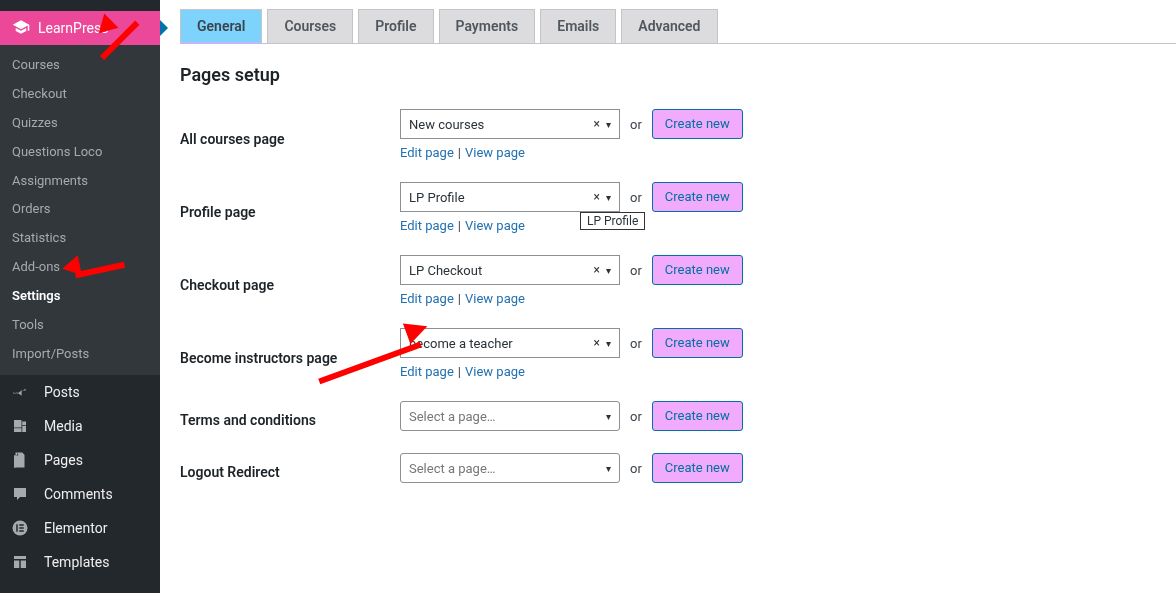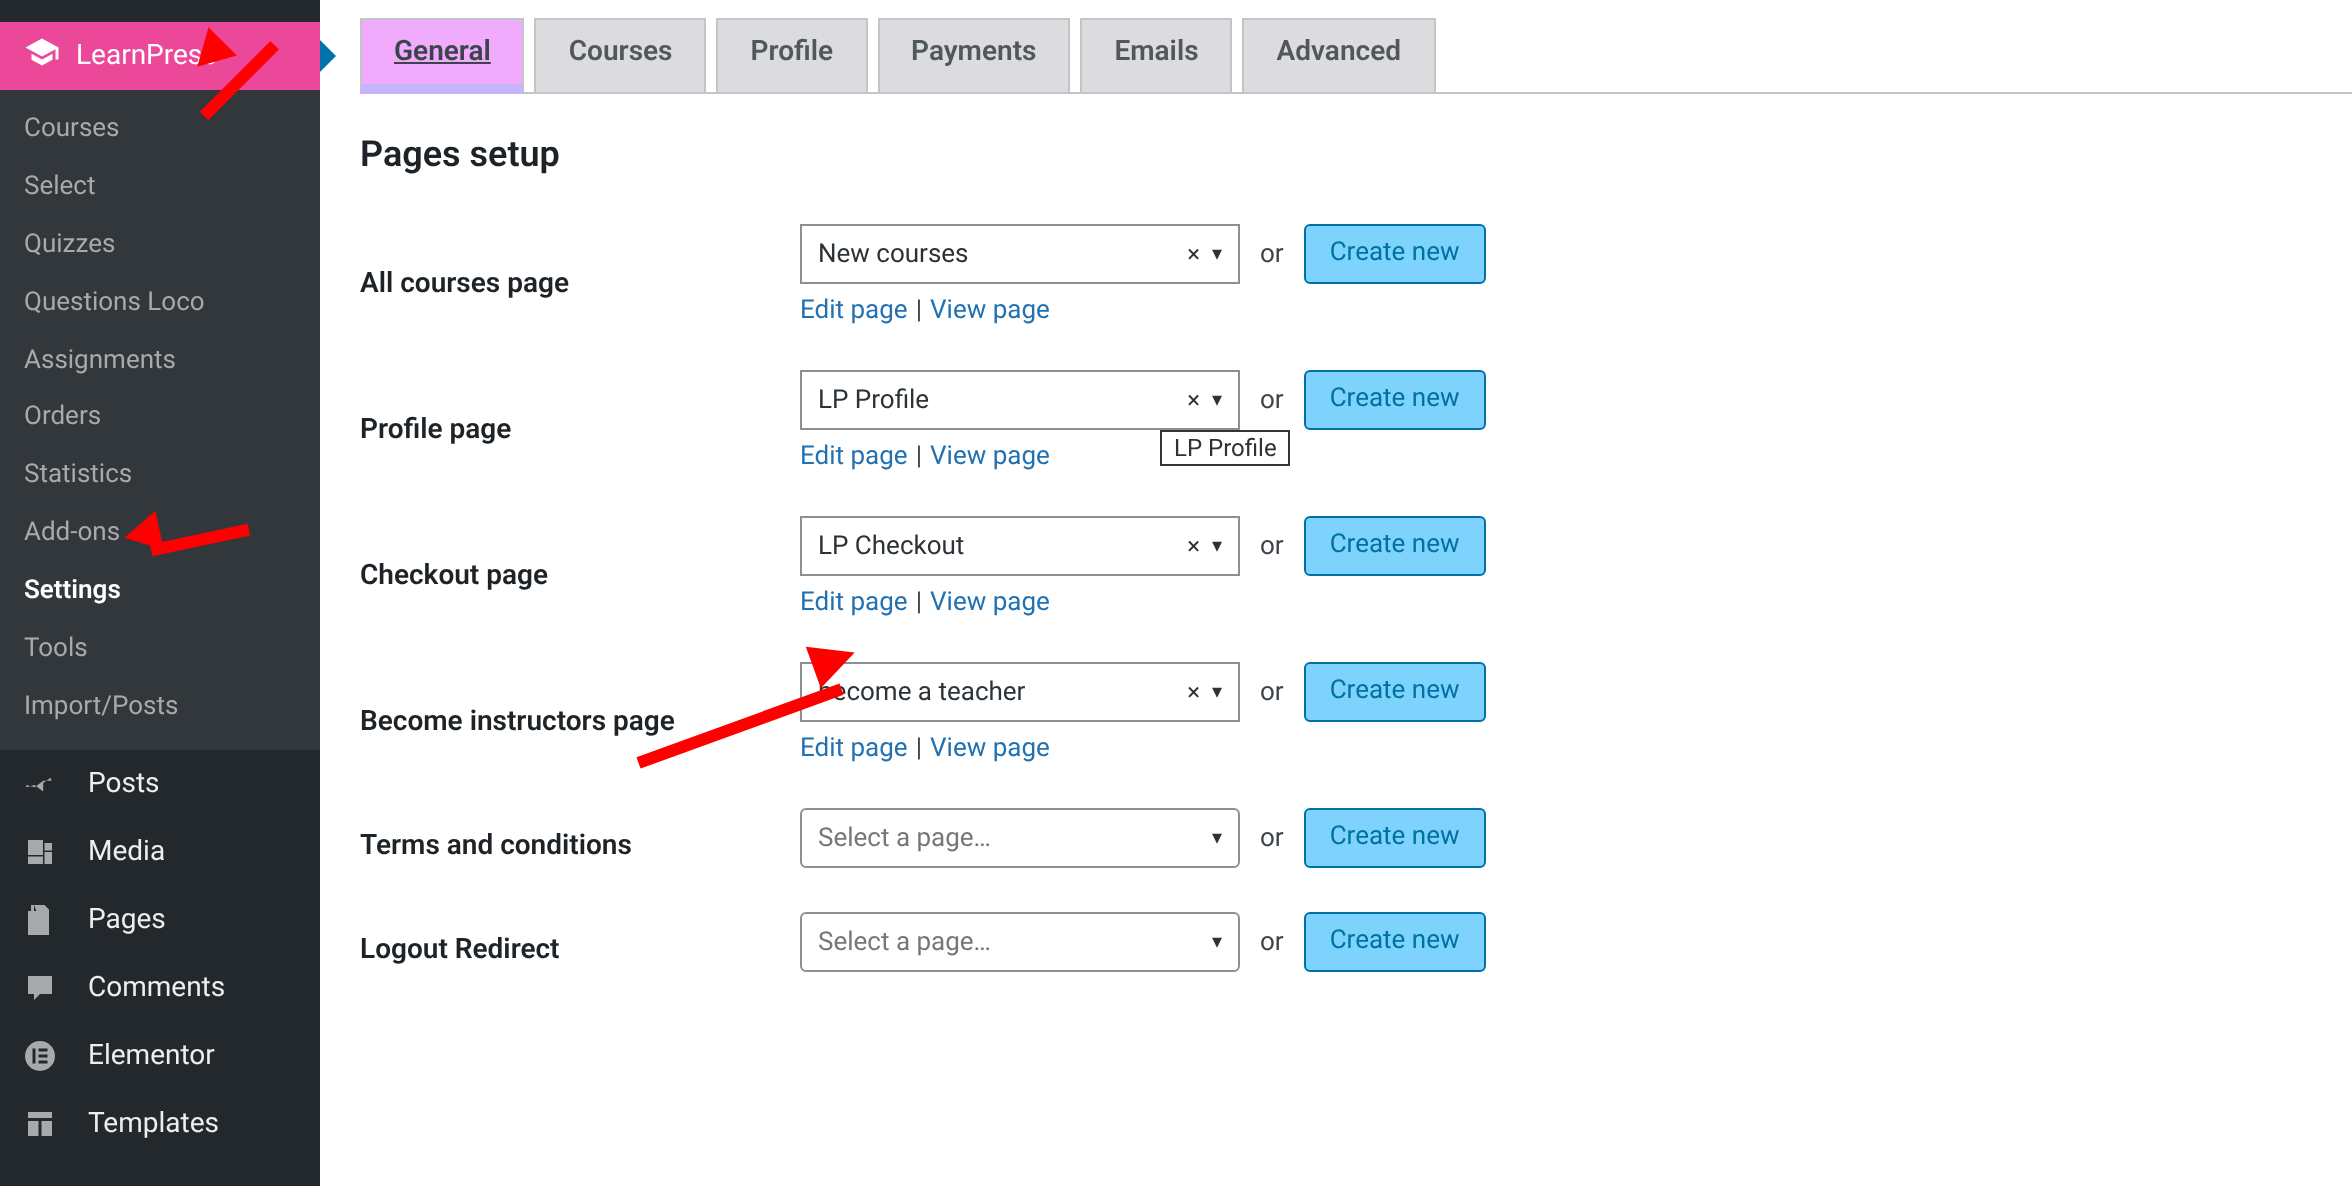--- a/index.html
+++ b/index.html
@@ -16,37 +16,37 @@
 .submenu-item.active { color:#fff; font-weight:600; }
 
 .main-menu { padding:0; }
 .main-item { height:34px; display:flex; align-items:center; gap:14px; padding:0 10px; color:#eee; font-size:14px; cursor:pointer; }
 .main-item .icon { width:20px; height:20px; color:#a7aaad; display:flex; align-items:center; justify-content:center; }
 
 
 .content { flex:1; background:#fff; padding:0; overflow:hidden; }
 .tab-wrapper { border-bottom:1px solid #c3c4c7; padding:0; display:flex; margin-left:20px; margin-top:9px; }
 .tab { border:1px solid #c3c4c7; border-bottom:none; margin-right:5px; padding:8px 16px; background:#dcdcde; color:#50575e; font-size:14px; cursor:pointer; font-weight:600;}
-.tab.active { background:#f0abfc; border-bottom:5px solid #c4b5fd; margin-bottom:-1px; color:#3c434a;text-decoration:underline; }
+.tab.active { background:#7dd3fc; border-bottom:2px solid #c4b5fd; margin-bottom:-1px; color:#3c434a; }
 
 .panel { padding:20px 20px 20px 20px; }
 .panel h2 { font-size:18px; font-weight:600; margin-bottom:24px; color:#1d2327; }
 
 .row { display:flex; align-items:center; margin-bottom:22px; }
 .row-label { width:220px; font-weight:600; font-size:14px; padding-top:8px; color:#1d2327;}
 .row-field { flex:1; position:relative; }
 
 .select-box { width:220px; height:30px; border:1px solid #8c8f94; background:#fff; display:flex; align-items:center; padding:0 8px; font-size:13px; color:#2c3338; cursor:pointer; position:relative; }
 .select-box.placeholder { color:#777; border-radius:3px; }
 .select-box .clear-x { margin-left:auto; font-size:12px; color:#2c3338; padding:0 2px; }
 .select-box .chev { font-size:10px; color:#2c3338; padding-left:4px;}
 .select-box.placeholder .chev { margin-left:auto; }
 
 .or-text { display:inline-block; margin:0 10px; font-size:13px; color:#3c434a; vertical-align:middle;}
-.btn-secondary { display:inline-block; height:30px; line-height:28px; padding:0 12px; border:1px solid #0071a1; color:#0071a1; background:#7dd3fc; border-radius:3px; font-size:13px; cursor:pointer; vertical-align:middle;}
+.btn-secondary { display:inline-block; height:30px; line-height:28px; padding:0 12px; border:1px solid #0071a1; color:#0071a1; background:#f0abfc; border-radius:3px; font-size:13px; cursor:pointer; vertical-align:middle;}
 
 .field-line1 { display:flex; align-items:center; }
 .sub-links { margin-top:6px; font-size:13px; }
 .sub-links a { color:#2271b1; text-decoration:none; cursor:pointer;}
 .sub-links .sep { color:#3c434a; padding:0 4px; }
 
 
 .tooltip { position:absolute; left:180px; top:30px; background:#fff; border:1px solid #333; padding:1px 6px; font-size:12px; color:#2c3338; white-space:nowrap; z-index:5;}
 
 
@@ -73,21 +73,21 @@
     <span class="icon">
       <svg class="icon-cap" viewBox="0 0 24 24">
           <path d="M12 3L1 9l11 6 9-4.91V17h2V9L12 3zM5 13.18v4L12 21l7-3.82v-4L12 17l-7-3.82z"></path>
         </svg>
     </span>
     <span>LearnPress</span>
   </div>
 
   <div class="submenu" id="submenu">
       <div class="submenu-item">Courses</div>
-      <div class="submenu-item">Select</div>
+      <div class="submenu-item">Checkout</div>
       <div class="submenu-item">Quizzes</div>
       <div class="submenu-item">Questions Loco</div>
       <div class="submenu-item">Assignments</div>
       <div class="submenu-item">Orders</div>
       <div class="submenu-item">Statistics</div>
       <div class="submenu-item">Add-ons</div>
       <div class="submenu-item active">Settings</div>
       <div class="submenu-item">Tools</div>
       <div class="submenu-item">Import/Posts</div>
     </div>

